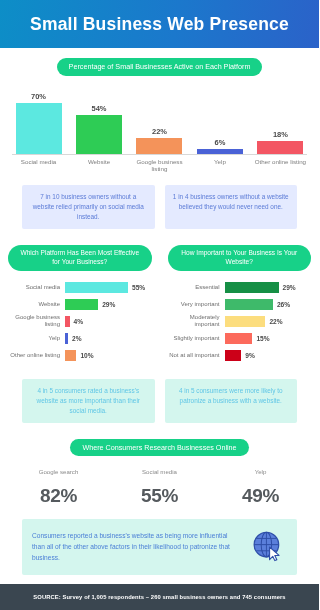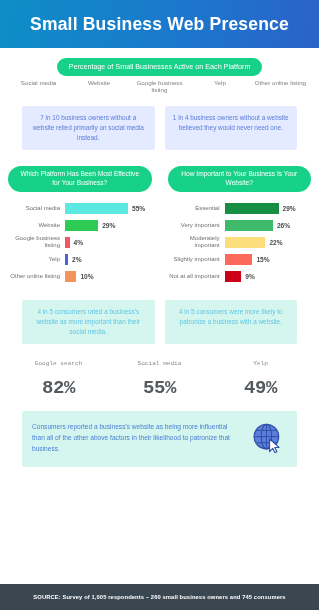--- a/index.html
+++ b/index.html
@@ -60,21 +60,21 @@
   .hrow{display:flex;align-items:center;margin-bottom:6px;height:11px;}
   .hlabel{
     width:52px;text-align:right;padding-right:5px;
     font-size:6px;color:#6f6f6f;line-height:1.2;
   }
   .hbar{height:11px;}
   .hval{font-size:6.6px;font-weight:bold;color:#4a4a4a;margin-left:4px;white-space:nowrap;}
 
   
   .sec4{margin-top:16px;}
-  .statrow{display:flex;margin:12px 8px 0 8px;justify-content:space-between;font-family:Liberation Mono, monospace;}
+  .statrow{display:flex;margin:12px 8px 0 8px;justify-content:space-between;}
   .statcol{flex:1;text-align:center;}
   .statlabel{font-size:6.1px;color:#8a8a8a;line-height:1.3;min-height:16px;}
   .statval{font-size:19px;font-weight:bold;color:#555a5e;margin-top:1px;letter-spacing:-.4px;}
 
   
   .bigmint{
     margin:12px 22px 0 22px;background:#d4f6ee;border-radius:2px;
     display:flex;align-items:center;padding:9px 10px;gap:8px;
   }
   .bigmint-text{flex:1;font-size:6.6px;line-height:1.65;color:#4a7fd6;}
@@ -94,20 +94,42 @@
 
   <div class="header">
     <div class="header-title">Small Business Web Presence</div>
   </div>
 
   <div class="sec1">
     <div class="pill-wrap">
       <div class="pill">Percentage of Small Businesses Active on Each Platform</div>
     </div>
 
+    <div class="vbars" id="vbars">
+        <div class="vbar-col">
+          <div class="vbar-val">70%</div>
+          <div class="vbar" style="height: 50.2564px; background: rgb(92, 232, 224);"></div>
+        </div>
+        <div class="vbar-col">
+          <div class="vbar-val">54%</div>
+          <div class="vbar" style="height: 38.7692px; background: rgb(46, 204, 85);"></div>
+        </div>
+        <div class="vbar-col">
+          <div class="vbar-val">22%</div>
+          <div class="vbar" style="height: 15.7949px; background: rgb(244, 147, 90);"></div>
+        </div>
+        <div class="vbar-col">
+          <div class="vbar-val">6%</div>
+          <div class="vbar" style="height: 4.30769px; background: rgb(74, 98, 214);"></div>
+        </div>
+        <div class="vbar-col">
+          <div class="vbar-val">18%</div>
+          <div class="vbar" style="height: 12.9231px; background: rgb(243, 86, 99);"></div>
+        </div>
+      </div>
     <div class="vcats" id="vcats">
         <div class="vcat">Social media</div>
         <div class="vcat">Website</div>
         <div class="vcat">Google business listing</div>
         <div class="vcat">Yelp</div>
         <div class="vcat">Other online listing</div>
       </div>
   </div>
 
   <div class="callrow">
@@ -184,20 +206,23 @@
     </div>
 
   </div>
 
   <div class="callrow">
     <div class="callbox mint">4 in 5 consumers rated a business's website as more important than their social media.</div>
     <div class="callbox mint">4 in 5 consumers were more likely to patronize a business with a website.</div>
   </div>
 
   <div class="sec4">
+    <div class="pill-wrap">
+      <div class="pill">Where Consumers Research Businesses Online</div>
+    </div>
     <div class="statrow" id="statrow">
         <div class="statcol">
           <div class="statlabel">Google search</div>
           <div class="statval">82%</div>
         </div>
         <div class="statcol">
           <div class="statlabel">Social media</div>
           <div class="statval">55%</div>
         </div>
         <div class="statcol">

